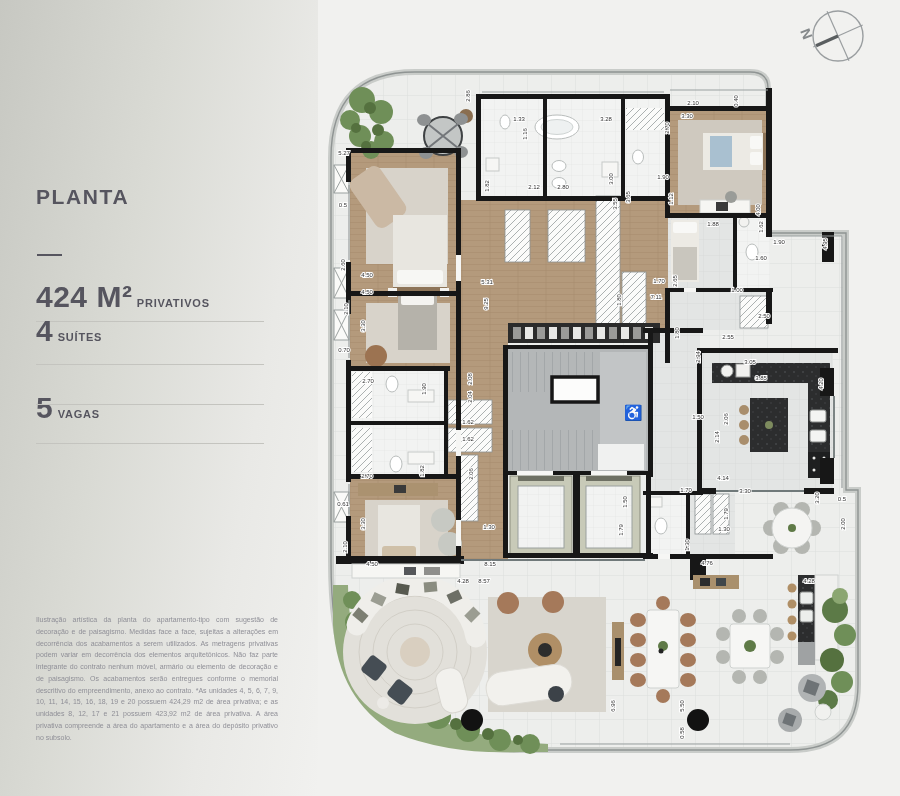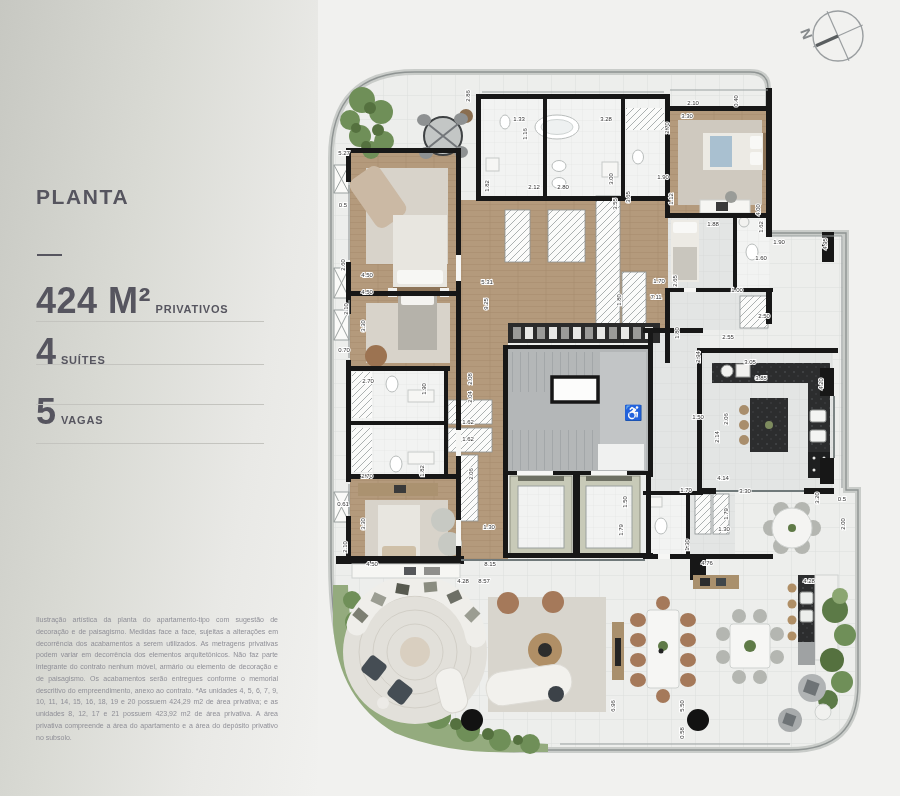--- a/index.html
+++ b/index.html
@@ -5,23 +5,23 @@
   html,body{margin:0;padding:0;background:#f1f1ef;}
   .stage{position:relative;width:900px;height:796px;overflow:hidden;
          font-family:"Liberation Sans",sans-serif;background:#f1f1ef;}
   
   .sidebar{position:absolute;left:0;top:0;width:318px;height:796px;
            background:linear-gradient(100deg,#c7c8c2 0%,#d9dad4 38%,#e9e9e6 72%,#f1f1ef 100%);}
   .sb-title{position:absolute;left:36px;top:182px;color:#56555f;font-weight:bold;
             font-size:21px;letter-spacing:1.6px;line-height:1.45;}
   .sb-dash{position:absolute;left:37px;top:254px;width:25px;height:2px;background:#56555f;}
   .stat{position:absolute;left:36px;color:#56555f;white-space:nowrap;}
-  .stat .big{font-size:36px;font-weight:bold;letter-spacing:0.5px;}
+  .stat .big{font-size:30px;font-weight:bold;letter-spacing:0.5px;}
   .stat .small{font-size:11px;font-weight:bold;letter-spacing:0.8px;}
-  .s1{top:280px}.s2{top:331px}.s3{top:391px}.s4{top:414px}
+  .s1{top:280px}.s2{top:314px}.s3{top:391px}.s4{top:414px}
   .s4 .small{font-size:15px;}
   .sb-line{position:absolute;left:36px;width:228px;height:1px;background:#c4c4bf;}
   .l1{top:321px}.l2{top:364px}.l3{top:404px}.l4{top:443px}
   .sb-disclaimer{position:absolute;left:36px;top:607px;width:242px;
                  font-size:7px;line-height:1.68;color:#8f8f97;text-align:justify;}
   
   .plan{position:absolute;left:0;top:0;width:900px;height:796px;}
   .dim{font-family:"Liberation Sans",sans-serif;font-size:6px;fill:#333;
        paint-order:stroke;stroke:#ffffff;stroke-width:2px;text-anchor:middle;}
   .wall{fill:#171717;}

